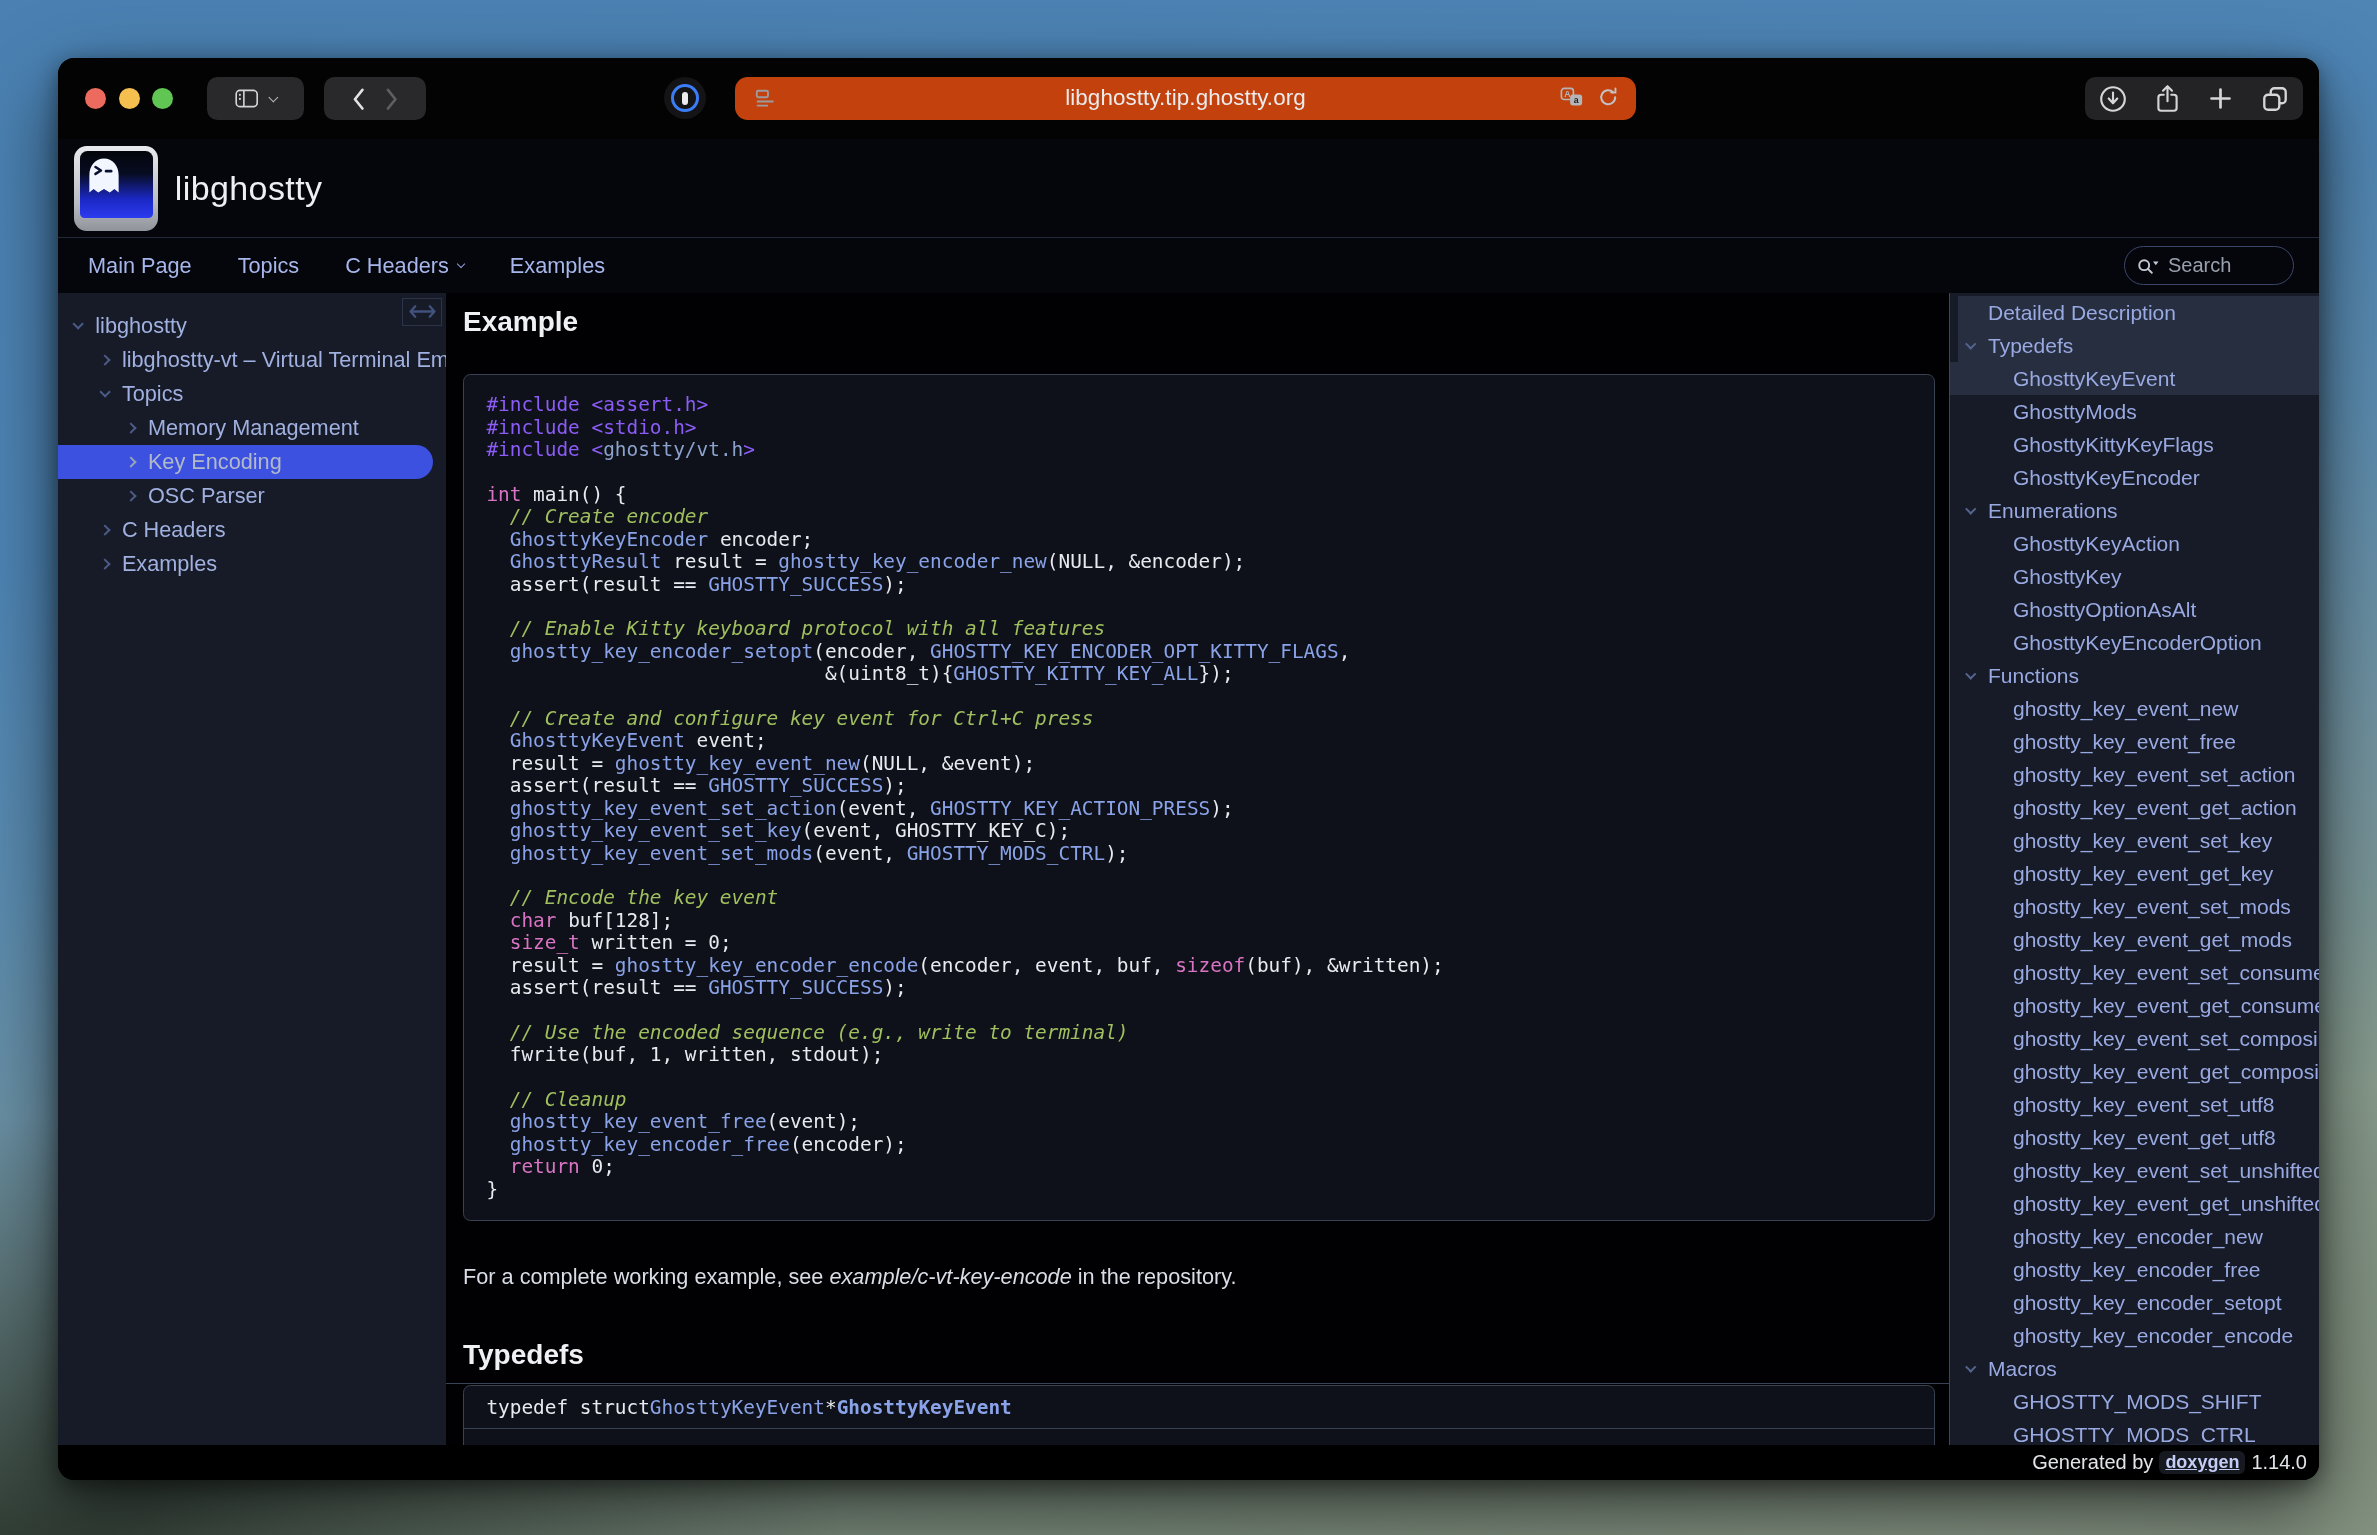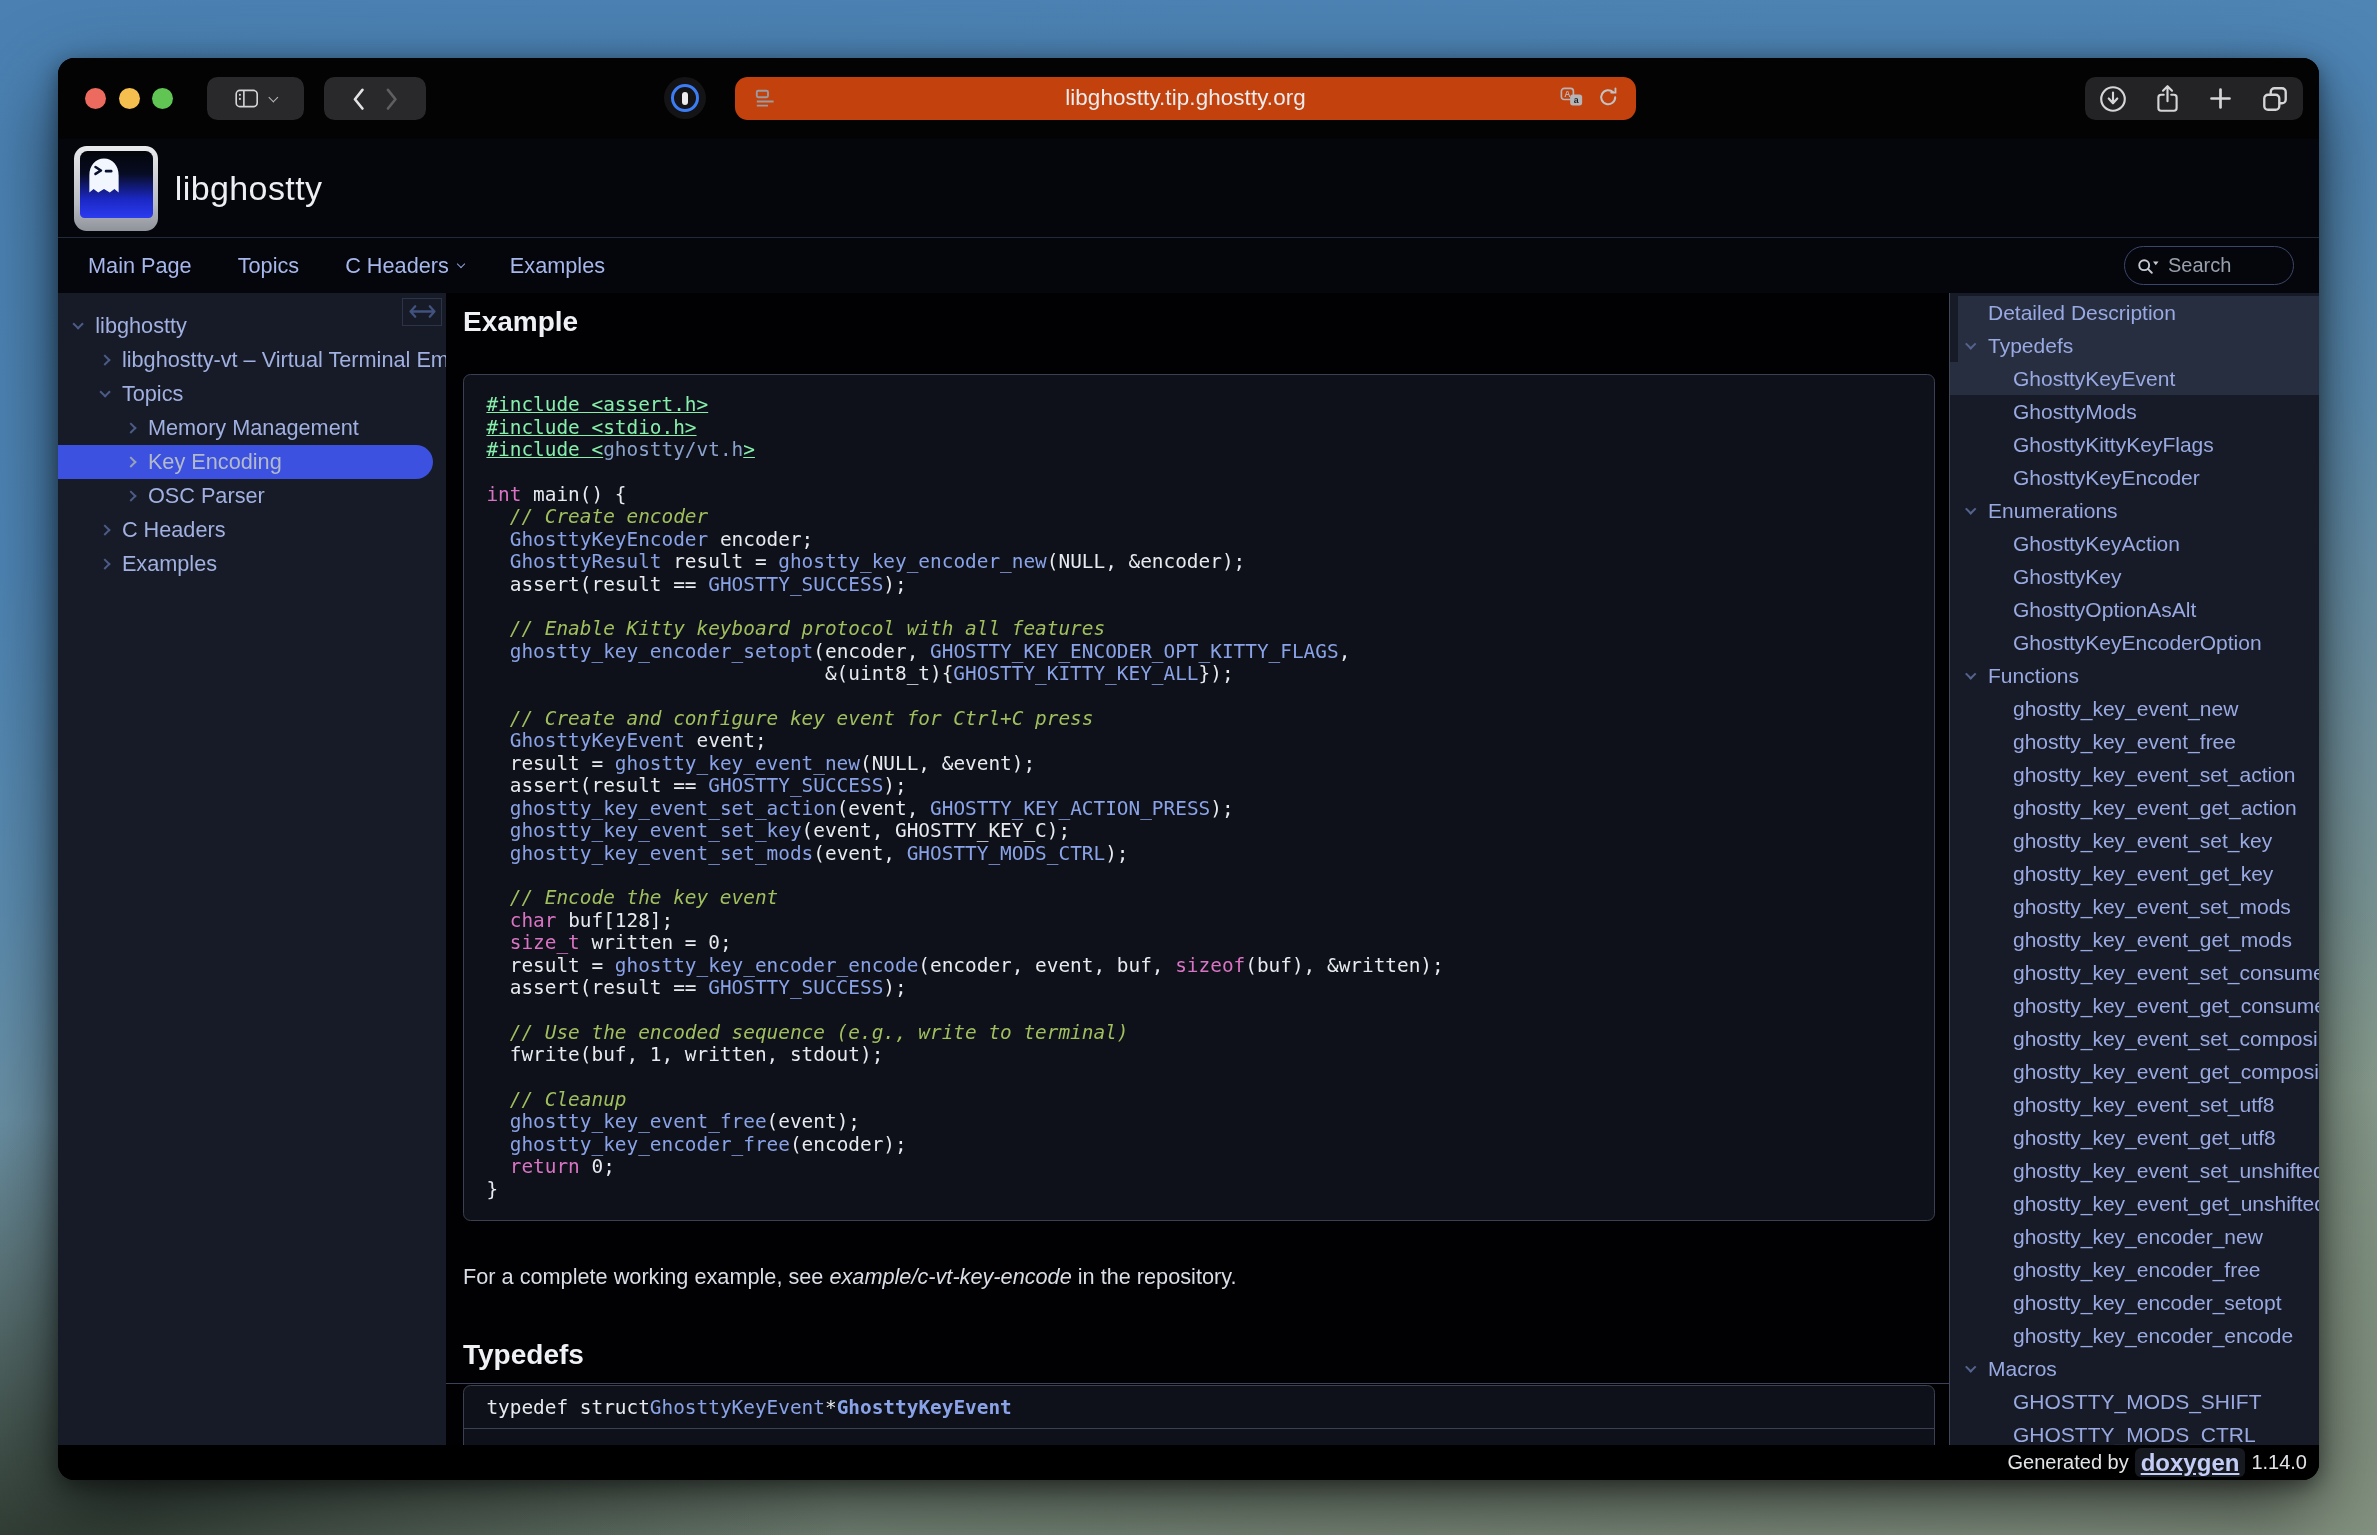--- a/index.html
+++ b/index.html
@@ -61,36 +61,36 @@
   .tree-row.selected { background:#3c51e0; width:375px; border-radius:0 17px 17px 0; color:#b2bac9; }
   .tree-row.selected .chev { color:#98a3b8; }
   .chev { display:inline-block; width:8.2px; height:8.2px; border-right:2.4px solid currentColor; border-bottom:2.4px solid currentColor; }
   .chev.right { transform:rotate(-45deg); }
   .chev.down { transform:rotate(45deg); margin-top:-3.7px; }
   .main { width:1503px; background:#010104; padding:0 13.4px 0 17px; overflow:hidden; flex:none; }
   .h-example { color:#eff1f5; font-size:28px; font-weight:700; margin-top:12px; line-height:33px; }
   .codeblock { margin-top:36px; width:1472px; background:#0e1119; border:1.5px solid #3a4152; border-radius:7.5px; padding:19.4px 22.4px; }
   .code-line { font-family:"DejaVu Sans Mono", monospace; font-size:19.4px; line-height:22.4px; white-space:pre; }
   .tk-p { color:#e8eaf0; } .tk-c { color:#a0bf5e; font-style:italic; } .tk-k { color:#d974c4; }
-  .tk-i { color:#86efac;text-decoration:underline; } .tk-h { color:#8ba2cc; } .tk-l { color:#8aa3e8; } .tk-lb { color:#8aa3e8; font-weight:700; }
+  .tk-i { color:#8b5cf6; } .tk-h { color:#8ba2cc; } .tk-l { color:#8aa3e8; } .tk-lb { color:#8aa3e8; font-weight:700; }
   .note { margin-top:43px; color:#d9dde5; font-size:21.7px; }
   .note .ipath { font-style:italic; }
   .h-typedefs { color:#eff1f5; font-size:28px; font-weight:700; margin:48px -13.4px 0 -17px; padding:0 0 12px 17px; border-bottom:1.5px solid #3b4456; line-height:33px; }
   .typedef-box { margin-top:1px; width:1472px; background:#0e1119; border:1.5px solid #3a4152; border-radius:7.5px 7.5px 0 0; }
   .typedef-row { height:43px; display:flex; align-items:center; padding-left:22.4px; font-family:"DejaVu Sans Mono", monospace; font-size:19.4px; border-bottom:1.5px solid #3a4152; }
   .typedef-row2 { height:34px; }
   .rsidebar { width:370px; background:#161b27; border-left:1.5px solid #3f4757; overflow:hidden; flex:none; padding-top:3px; }
   .toc-row { height:33px; display:flex; align-items:center; color:#99a9e1; font-size:21px; white-space:nowrap; position:relative; }
   .toc-row.hl { background:#272e40; }
   .toc-row .chev { color:#54648f; position:absolute; left:9px; width:7.5px; height:7.5px; border-width:2.2px; }
   .toc-plain, .toc-section { padding-left:30px;margin-left:8px; }
   .toc-item { padding-left:63px; }
   
   .page-footer { height:35px; background:#000; display:flex; align-items:center; justify-content:flex-end; padding-right:12px; flex:none; font-size:20px; color:#e3e4e8; gap:6px; }
-  .doxy-link { color:#c3cdf6; font-weight:700; font-size:24px; text-decoration:underline; background:rgba(160,175,230,.14); border-radius:6px; padding:0.7px 6px; }
+  .doxy-link { color:#c3cdf6; font-weight:700; font-size:18px; text-decoration:underline; background:rgba(160,175,230,.14); border-radius:6px; padding:0.7px 6px; }
   svg { display:block; }
 </style>
 </head>
 <body>
 
 <div class="desktop">
   <div class="window">
 
     <div class="toolbar">
       <div class="traffic">

